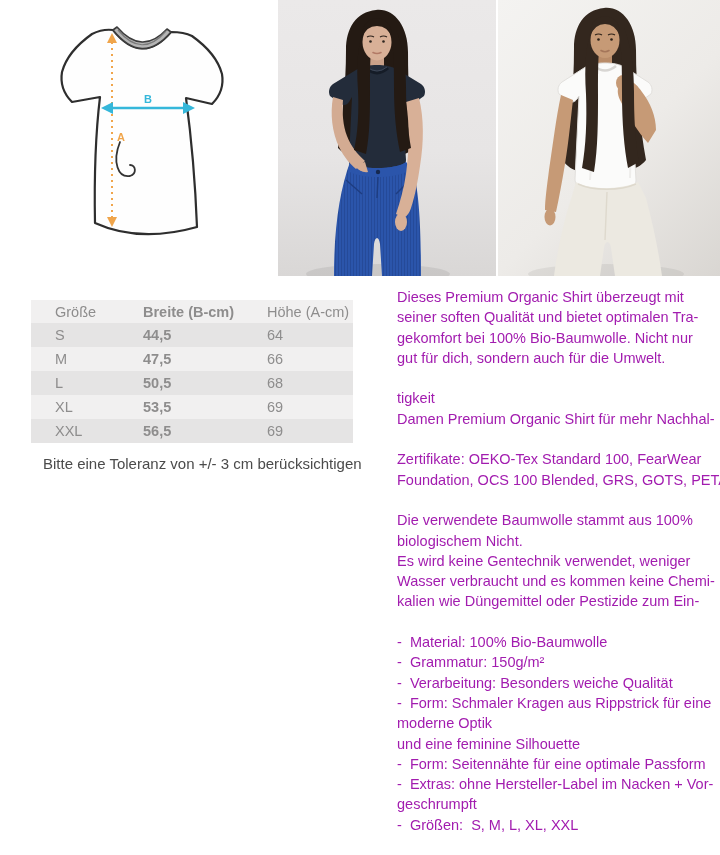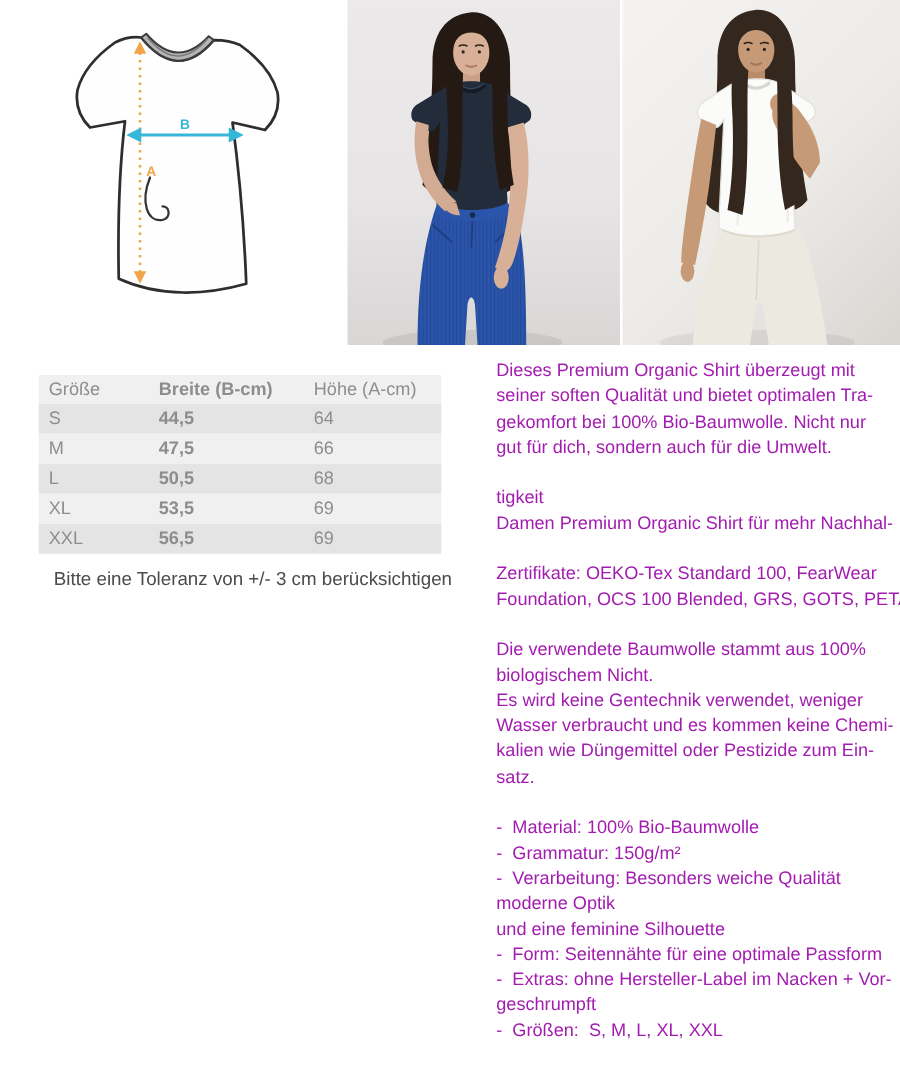--- a/index.html
+++ b/index.html
@@ -16,21 +16,21 @@
   .photo-white{left:498px;width:222px;
       background:linear-gradient(135deg,#f4f3f1 0%,#edebe8 55%,#d9d6d2 100%);}
 
   
   .size-table{position:absolute;left:31px;top:300px;width:322px;
       font-size:14.5px;color:#8e8d8d;}
   .t-head{display:flex;height:23px;align-items:center;background:#f1f0f0;}
   .t-row{display:flex;height:24px;align-items:center;}
   .t-body .t-row:nth-child(odd){background:#e5e4e4;}
   .t-body .t-row:nth-child(even){background:#f1f0f0;}
-  .cell{box-sizing:border-box;padding-left:8px;white-space:nowrap;}
+  .cell{box-sizing:border-box;padding-left:24px;white-space:nowrap;}
   .c1{width:88px;}.c2{width:124px;font-weight:bold;}.c3{width:110px;}
 
   .tolerance{position:absolute;left:43px;top:455px;font-size:15px;color:#4b4b4b;white-space:nowrap;}
 
   
   .description{position:absolute;left:397px;top:287px;width:323px;
       font-size:14.5px;line-height:20.3px;color:#a21caf;}
   .desc-line{height:20.3px;white-space:pre;}
 </style>
 </head>
@@ -204,25 +204,25 @@
       <div class="desc-line">Damen Premium Organic Shirt für mehr Nachhal-</div>
       <div class="desc-line"></div>
       <div class="desc-line">Zertifikate: OEKO-Tex Standard 100, FearWear</div>
       <div class="desc-line">Foundation, OCS 100 Blended, GRS, GOTS, PETA</div>
       <div class="desc-line"></div>
       <div class="desc-line">Die verwendete Baumwolle stammt aus 100%</div>
       <div class="desc-line">biologischem Nicht.</div>
       <div class="desc-line">Es wird keine Gentechnik verwendet, weniger</div>
       <div class="desc-line">Wasser verbraucht und es kommen keine Chemi-</div>
       <div class="desc-line">kalien wie Düngemittel oder Pestizide zum Ein-</div>
-      <div class="desc-line">satz.</div>
       <div class="desc-line"></div>
       <div class="desc-line">-  Material: 100% Bio-Baumwolle</div>
       <div class="desc-line">-  Grammatur: 150g/m²</div>
       <div class="desc-line">-  Verarbeitung: Besonders weiche Qualität</div>
+      <div class="desc-line">-  Form: Schmaler Kragen aus Rippstrick für eine</div>
       <div class="desc-line">moderne Optik</div>
       <div class="desc-line">und eine feminine Silhouette</div>
       <div class="desc-line">-  Form: Seitennähte für eine optimale Passform</div>
       <div class="desc-line">-  Extras: ohne Hersteller-Label im Nacken + Vor-</div>
       <div class="desc-line">geschrumpft</div>
       <div class="desc-line">-  Größen:  S, M, L, XL, XXL</div>
     </div>
 
 </div>
 

